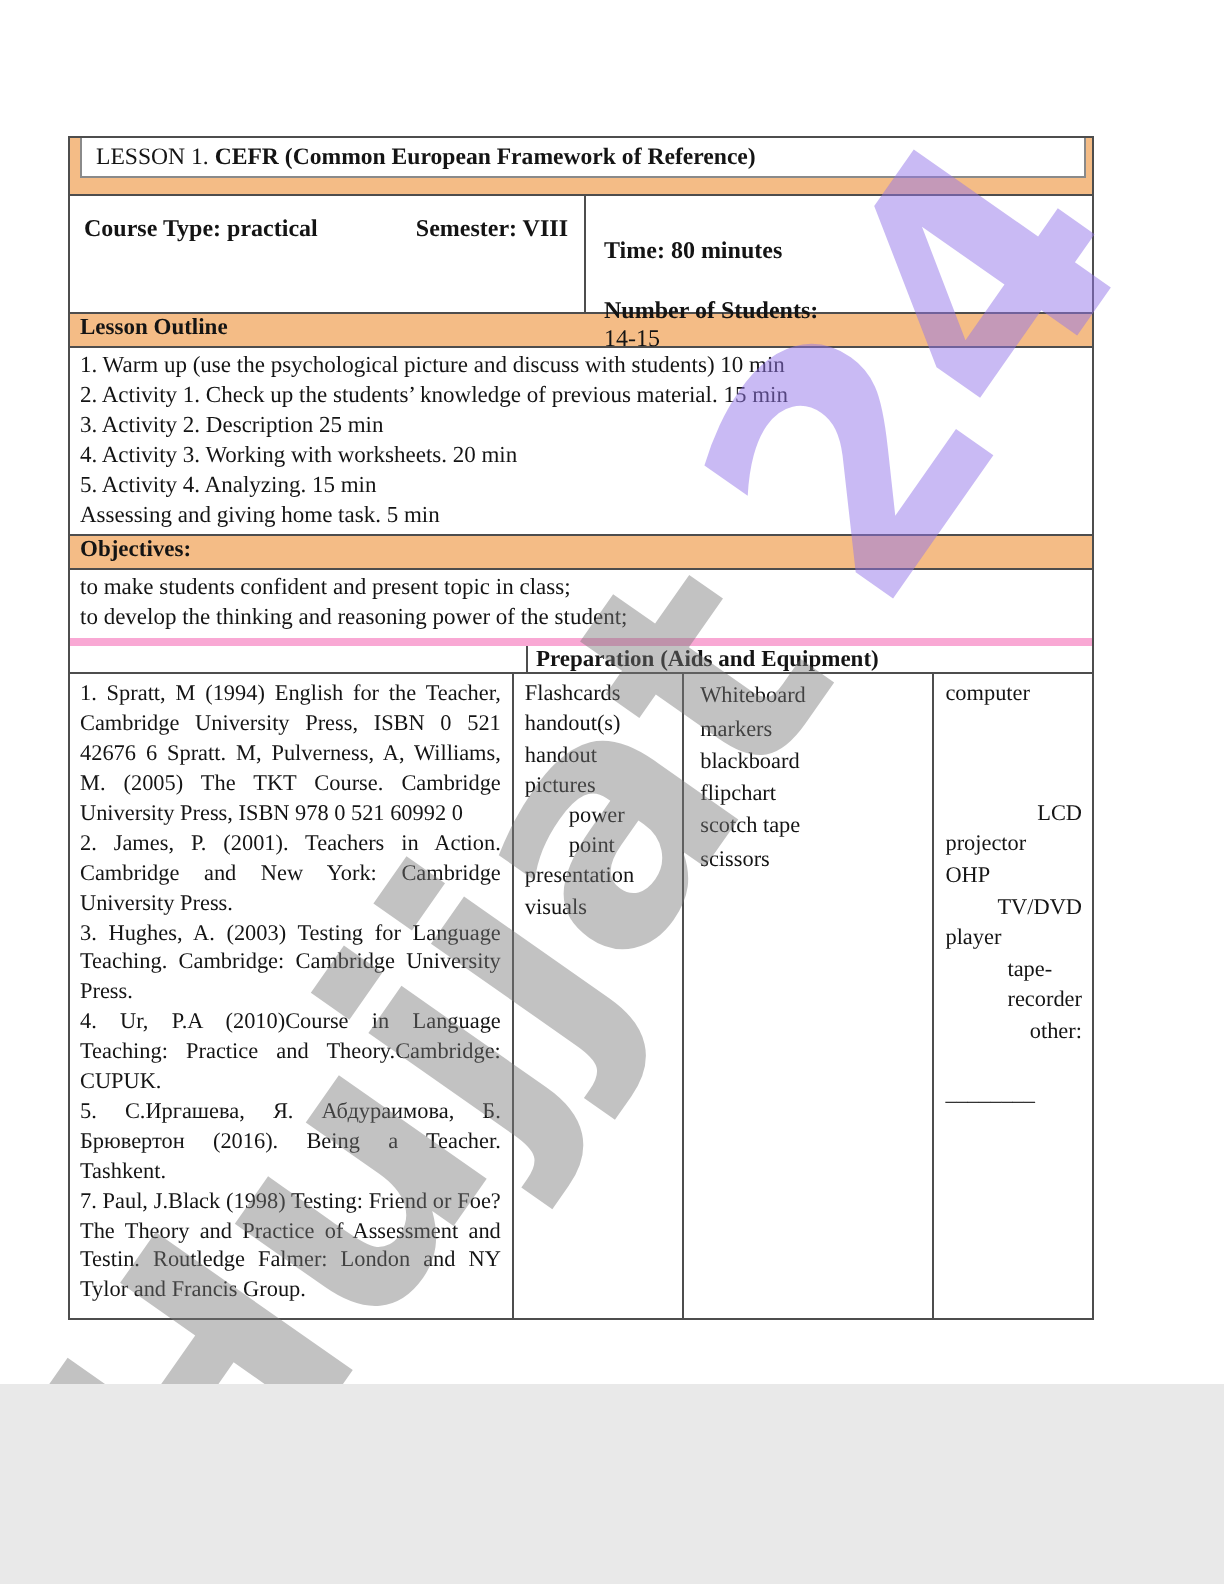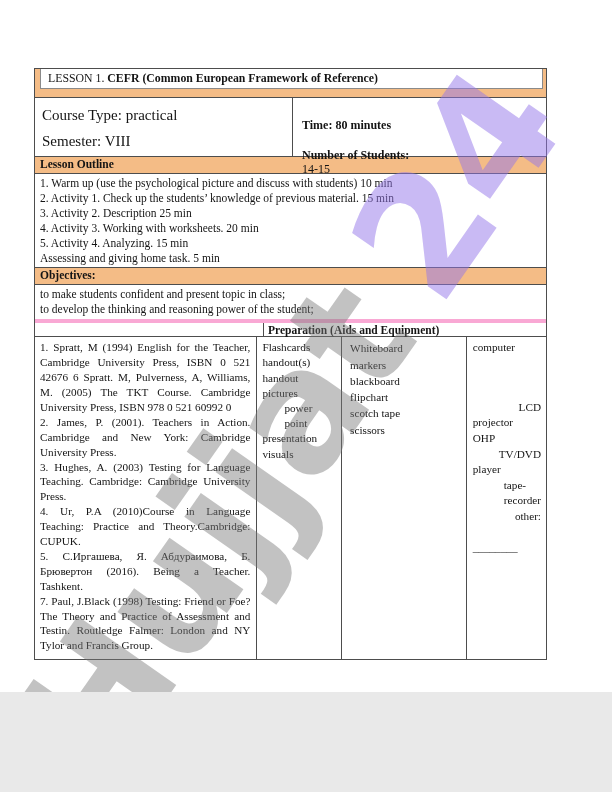--- a/index.html
+++ b/index.html
@@ -30,22 +30,22 @@
     background: #ffffff; border: 1px solid #8a8a8a; border-top: none;
     line-height: 19px; padding-left: 7px;
     font-size: 11.8px; white-space: nowrap; overflow: hidden;
   }
 
   
   .row-info { display: flex; height: 59px; border-top: 1px solid #4d4d4d; background: #fff; }
   .info-left {
     width: 258px; border-right: 1px solid #4d4d4d;
     padding: 9px 8px 6px 7px;
-    display: flex; flex-direction: column; justify-content: space-between;
-    font-size: 15px; font-weight: normal;
+    display: flex; flex-direction: row; justify-content: space-between;
+    font-size: 12px; font-weight: bold;
   }
   .info-right { flex: 1; padding: 4px 8px 2px 9px; font-size: 12px; margin-top: 16px; }
   .info-right .time { font-weight: bold; margin-bottom: 15px; }
   .info-right .students-label { font-weight: bold; }
   .info-right .students-value { font-weight: normal; line-height: 13px; }
 
   
   .bar {
     height: 17px; background: #F4BC86;
     border-top: 1px solid #4d4d4d;

